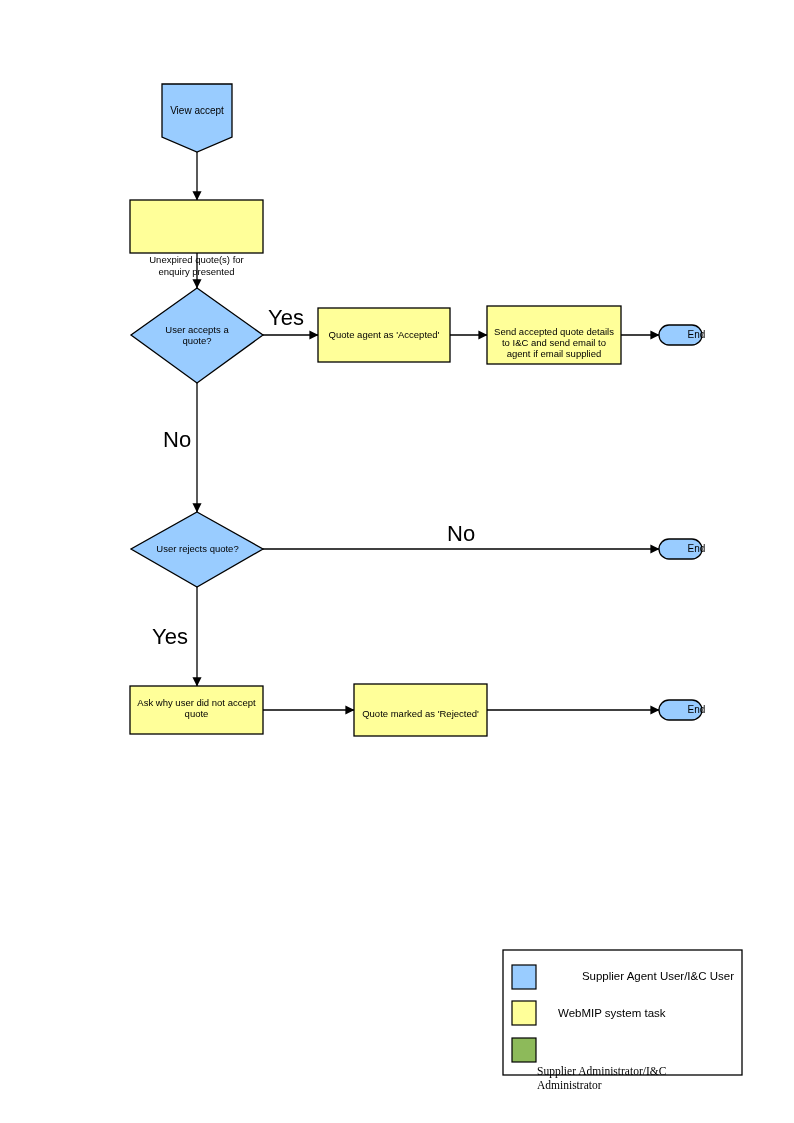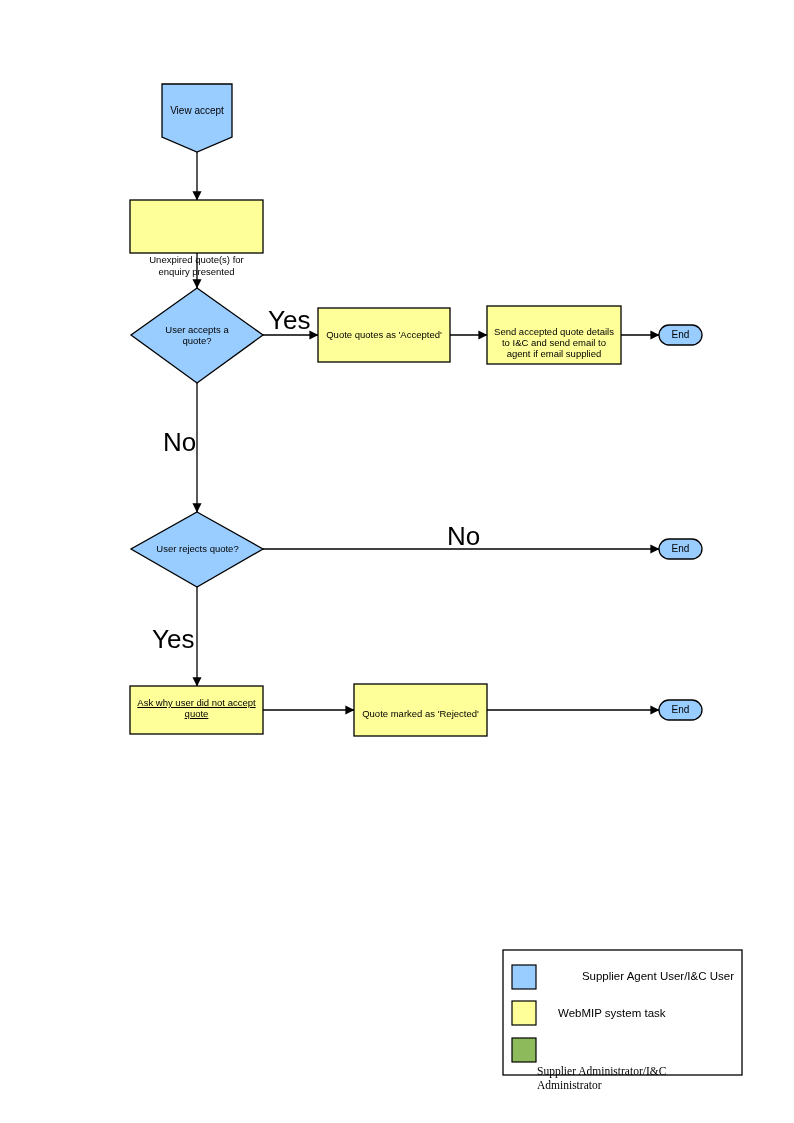--- a/index.html
+++ b/index.html
@@ -27,24 +27,24 @@
     align-items: center;
     justify-content: center;
     text-align: center;
     color: #000000;
     pointer-events: none;
     line-height: 1.18;
   }
   .lbl-start   { font-size: 10px; }
   .lbl-process { font-size: 9.5px; }
   .lbl-decision{ font-size: 9.5px; }
-  .lbl-end     { font-size: 10px; }
+  .lbl-end     { font-size: 10px; margin-left: 16px; }
   .edge-label {
     position: absolute;
-    font-size: 26px;
+    font-size: 22px;
     color: #000000;
     white-space: nowrap;
   }
   .legend-text {
     position: absolute;
     font-size: 11.5px;
     color: #000000;
     line-height: 1.25;
     white-space: pre-line;
   }
@@ -101,31 +101,31 @@
     <rect x="512" y="1038" width="24" height="24" fill="#8DBA5A" stroke="#000000" stroke-width="1.2"></rect>
   </g>
 </svg>
 
 <div class="node-label lbl-start" style="left:162px; top:84px; width:70px; height:53px;">View accept</div>
 
 <div class="node-label lbl-process" style="left:134px; top:194px; width:125px; height:47px;margin-top:48px;">Unexpired quote(s) for enquiry presented</div>
 
 <div class="node-label lbl-decision" style="left:152px; top:311px; width:90px; height:48px;">User accepts a quote?</div>
 
-<div class="node-label lbl-process" style="left:322px; top:308px; width:124px; height:54px;">Quote  quotes as 'Accepted'</div>
+<div class="node-label lbl-process" style="left:322px; top:308px; width:124px; height:54px;">Quote  agent as 'Accepted'</div>
 
 <div class="node-label lbl-process" style="left:490px; top:306px; width:128px; height:73px;">Send accepted quote details to I&amp;C and send email to agent if email supplied</div>
 
 <div class="node-label lbl-end" style="left:659px; top:325px; width:43px; height:20px;">End</div>
 
 <div class="node-label lbl-decision" style="left:155px; top:527px; width:85px; height:44px;">User rejects quote?</div>
 
 <div class="node-label lbl-end" style="left:659px; top:539px; width:43px; height:20px;">End</div>
 
-<div class="node-label lbl-process" style="left:134px; top:686px; width:125px; height:44px;text-decoration:underline;">Ask why user did not accept quote</div>
+<div class="node-label lbl-process" style="left:134px; top:686px; width:125px; height:44px;">Ask why user did not accept quote</div>
 
 <div class="node-label lbl-process" style="left:358px; top:684px; width:125px; height:60px;">Quote  marked as 'Rejected'</div>
 
 <div class="node-label lbl-end" style="left:659px; top:700px; width:43px; height:20px;">End</div>
 
 <div class="edge-label" style="left:268px; top:305px;">Yes</div>
 
 <div class="edge-label" style="left:163px; top:427px;">No</div>
 
 <div class="edge-label" style="left:447px; top:521px;">No</div>

